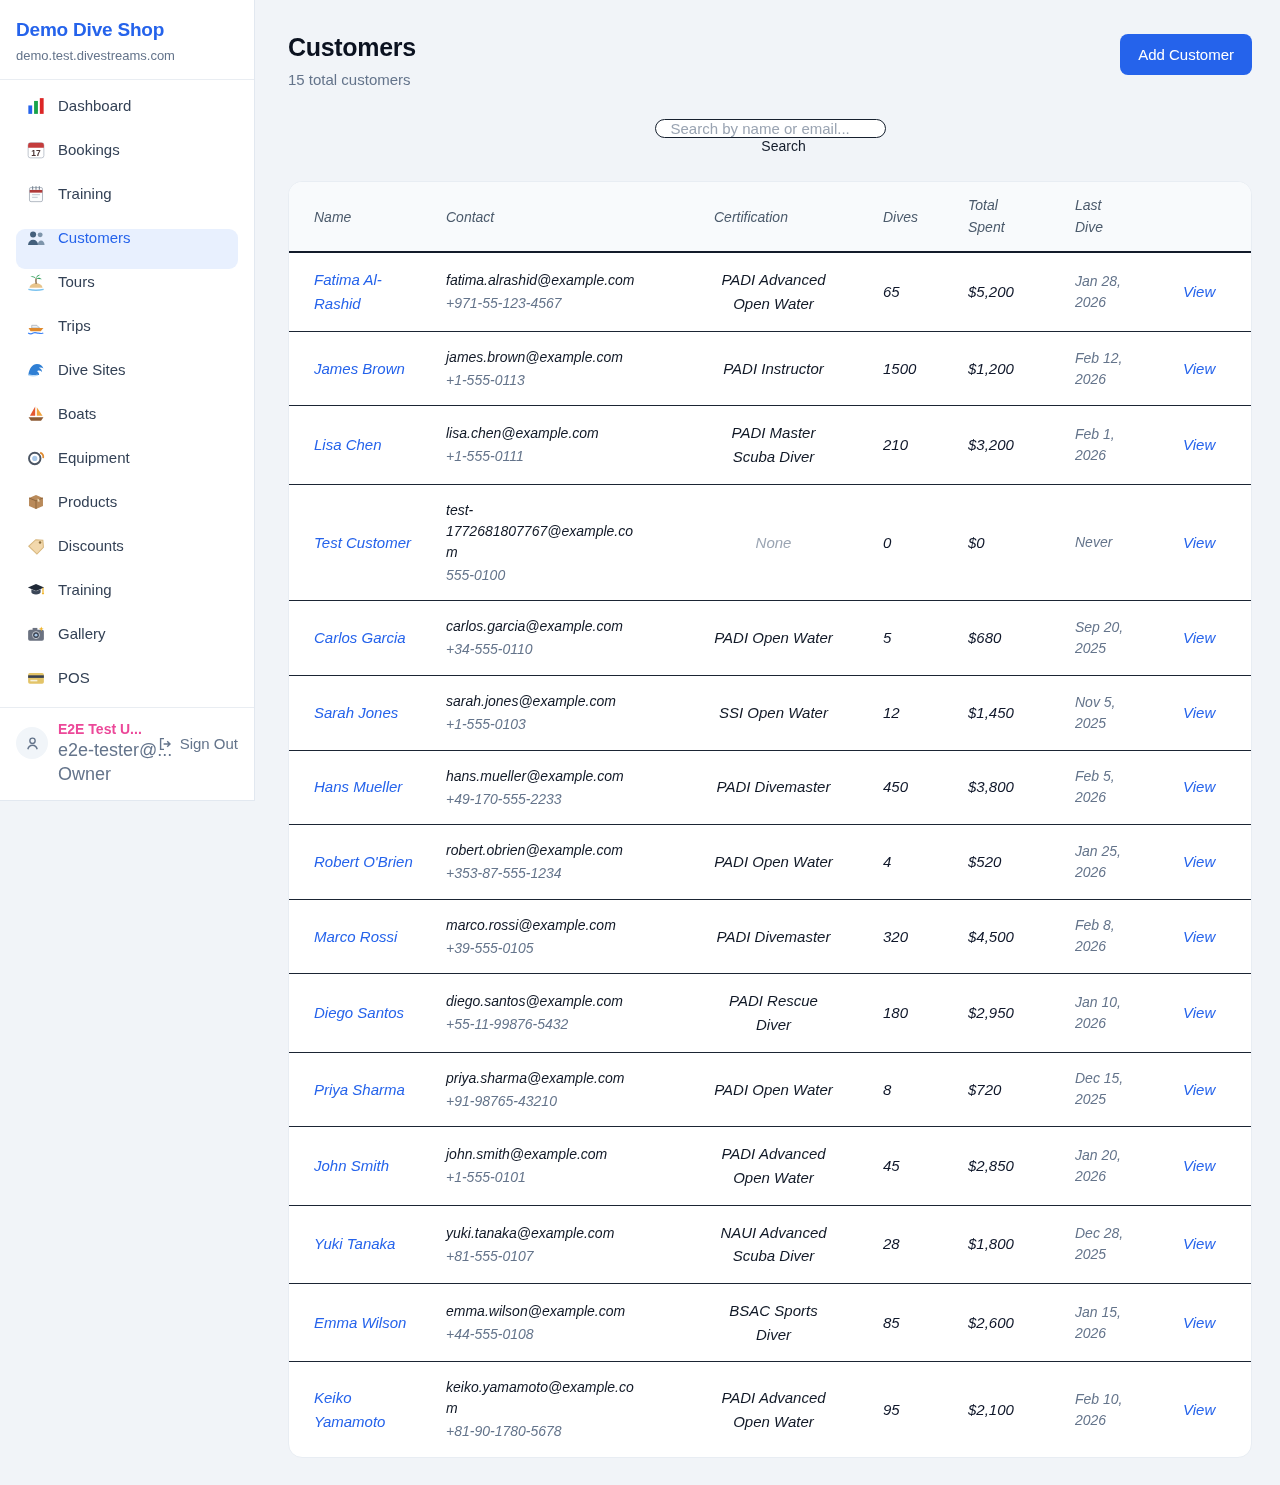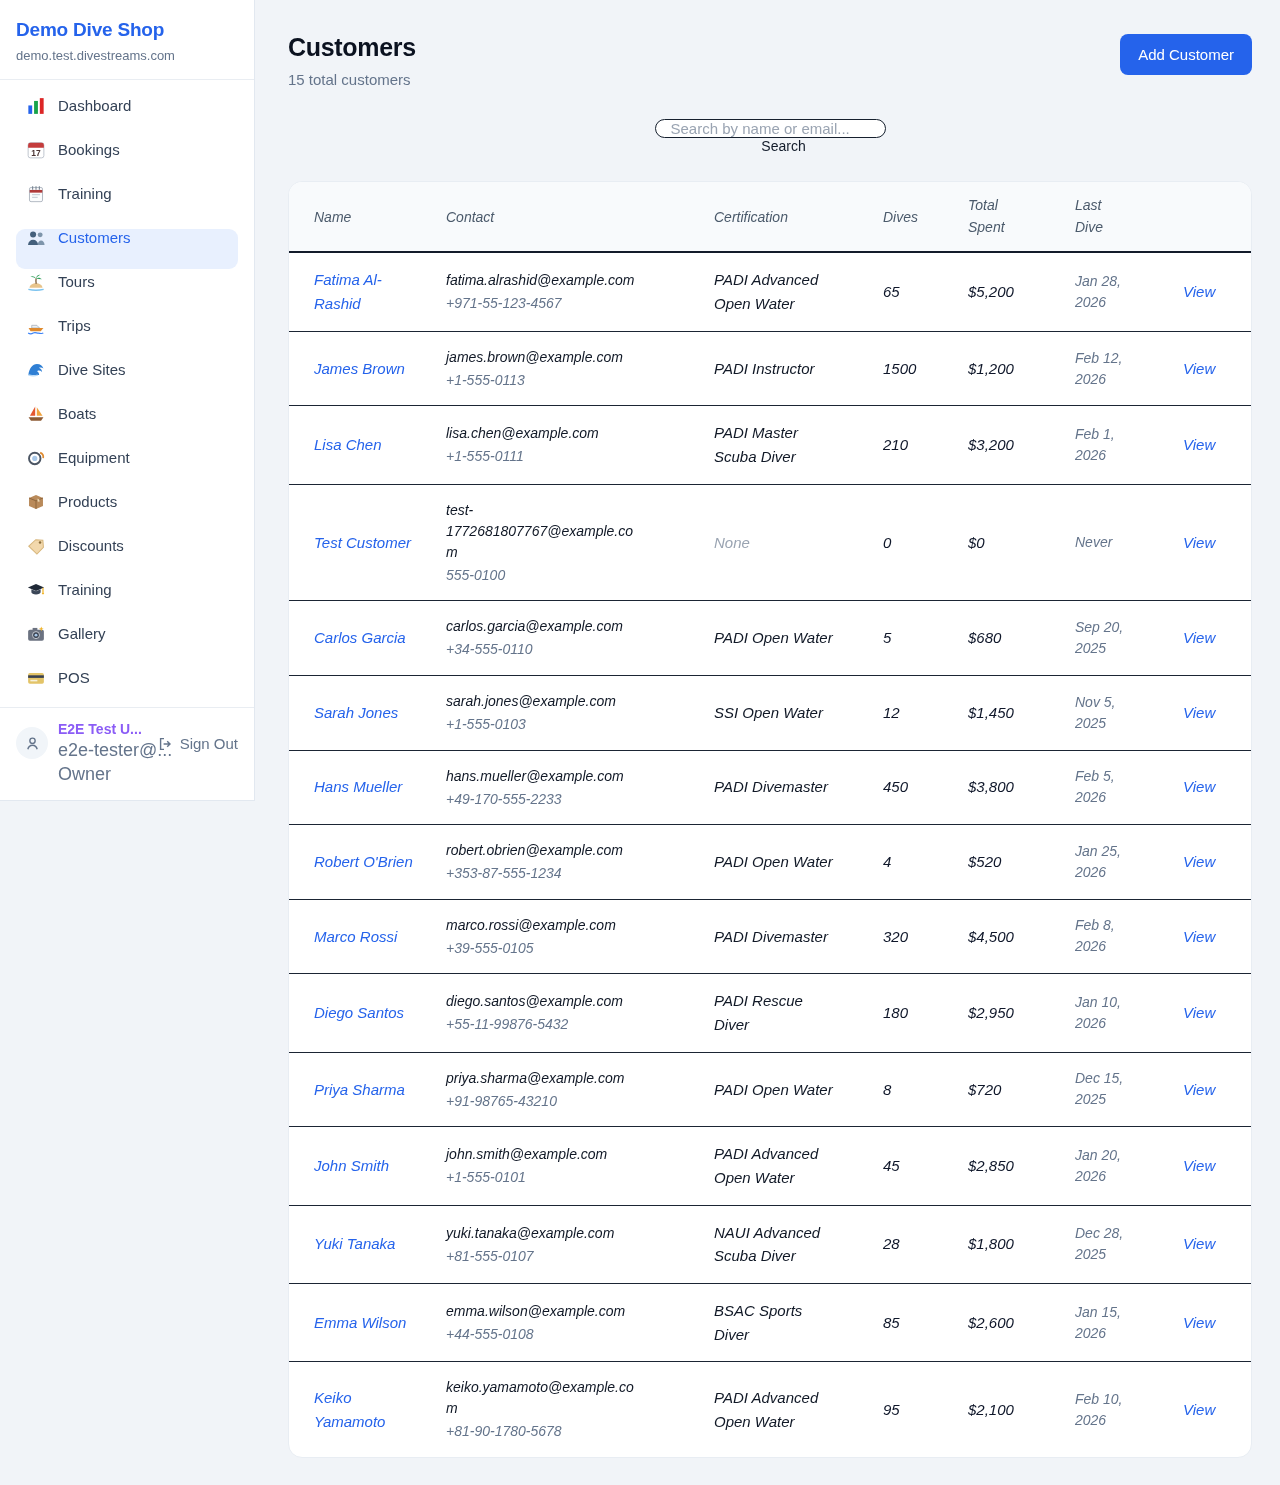--- a/index.html
+++ b/index.html
@@ -30,21 +30,21 @@
   .user-box {
     position:absolute; left:0; right:0; bottom:0; border-top:1px solid #e9edf2;
     padding:13px 16px 15px; display:flex; gap:10px;
   }
   .avatar {
     width:32px; height:32px; border-radius:50%; background:#f1f5f9;
     display:flex; align-items:center; justify-content:center; flex:0 0 32px; margin-top:6px;
   }
   .avatar svg { width:17px; height:17px; }
   .user-meta { min-width:0; width:88px; }
-  .user-name { font-size:14px; font-weight:700; color:#8b5cf6; white-space:nowrap; }
+  .user-name { font-size:14px; font-weight:700; color:#ec4899; white-space:nowrap; }
   .user-email, .user-role { font-size:18px; color:#64748b; margin-top:3px; white-space:nowrap; }
   .signout {
     margin-left:auto; margin-top:14px; display:flex; align-items:flex-start; gap:7px;
     background:none; border:none; padding:0; color:#64748b; font-size:15px; cursor:pointer;
     font-family:"Liberation Sans", sans-serif;
   }
   .signout svg { width:16px; height:16px; margin-top:1px; }
   
   .main { position:absolute; left:255px; top:0; width:1025px; padding:33px 28px 0 33px; }
   .page-header { display:flex; justify-content:space-between; align-items:flex-start; }
@@ -88,21 +88,21 @@
   thead th:first-child, tbody td:first-child { padding-left:25px; }
   .th-narrow { max-width:46px; line-height:1.55; }
   tbody td {
     border-bottom:1px solid #1b2534; padding:15px 12px; vertical-align:middle;
     font-size:15px; line-height:1.58;
   }
   tbody tr:last-child td { border-bottom:none; }
   .name-link { color:#2563eb; font-weight:500; font-size:15px; display:inline-block; max-width:100px; cursor:pointer; text-decoration:none; }
   .email { font-size:14px; color:#101826; max-width:196px; overflow-wrap:break-word; line-height:1.5; }
   .phone { font-size:14px; color:#64748b; margin-top:3px; line-height:1.4; }
-  .cert-text { max-width:119px; color:#101826; }
+  .cert-text { max-width:119px; color:#101826;text-align:center; }
   .cert-text.muted { color:#9aa4b2; }
   .last-dive { max-width:56px; color:#64748b; font-size:14px; line-height:1.5; }
   .view-link { color:#2563eb; font-size:15px; cursor:pointer; text-decoration:none; }
 </style>
 </head>
 <body>
 
 <aside class="sidebar">
   <div class="side-head">
     <div class="shop-name">Demo Dive Shop</div>

